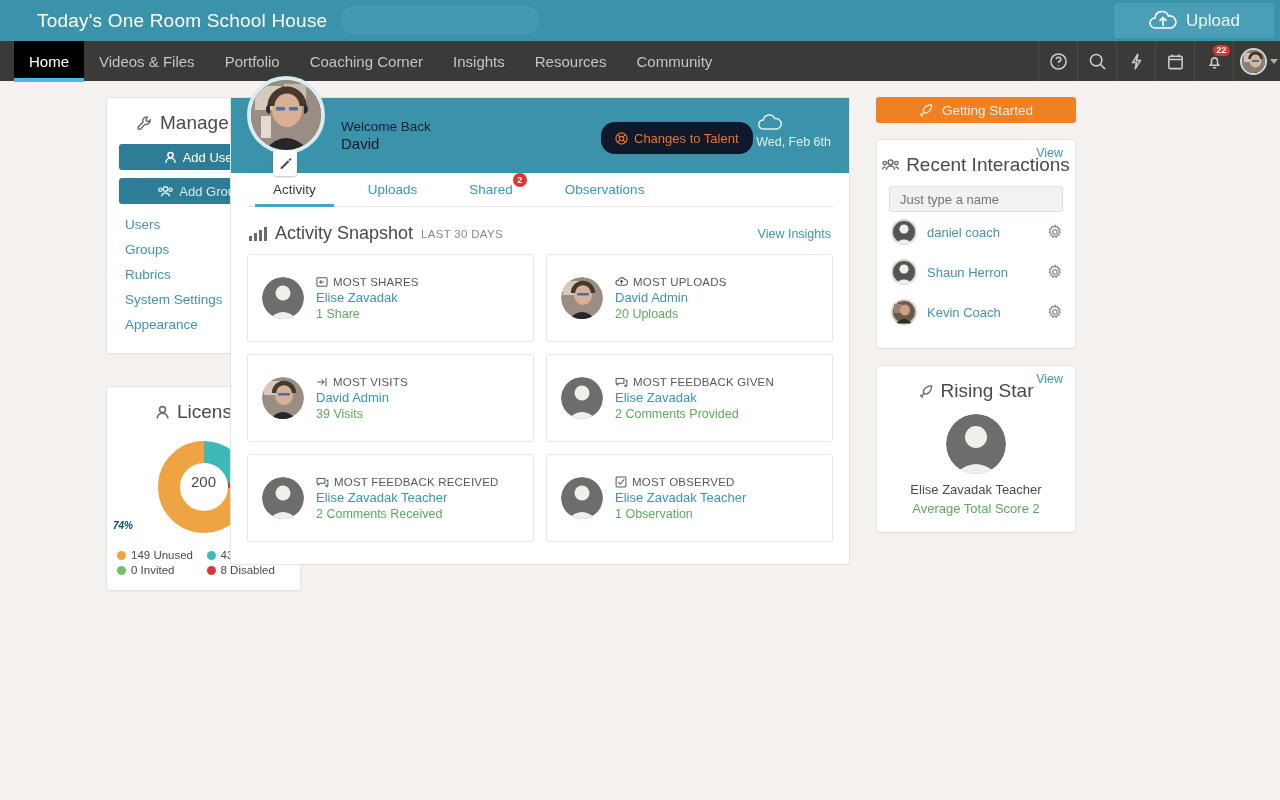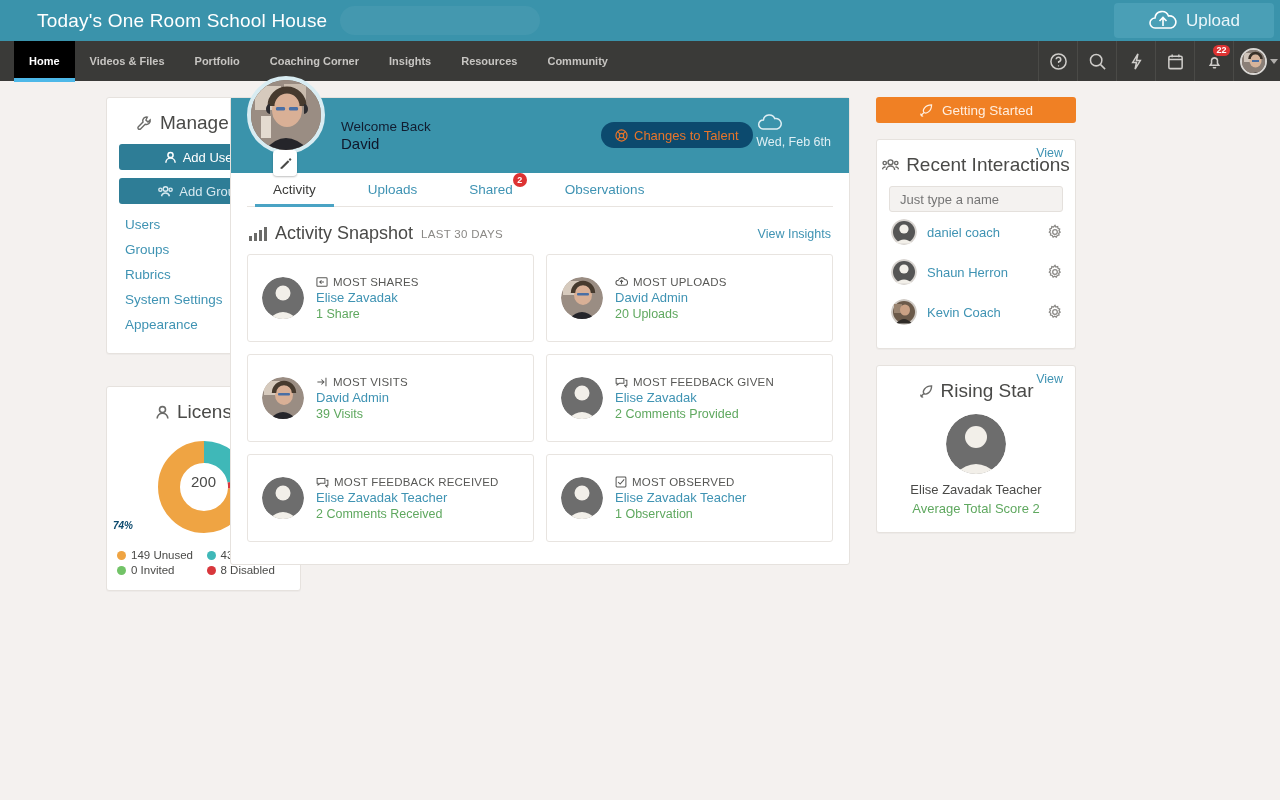--- a/index.html
+++ b/index.html
@@ -36,23 +36,22 @@
 
   
   .navbar {
     height: 40px; background: #3a3a38;
     display: flex; align-items: stretch;
     position: relative;
   }
   .nav-items { display: flex; align-items: stretch; margin-left: 14px; }
   .nav-item {
     display: flex; align-items: center; padding: 0 15px;
-    color: #c7c5c2; font-size: 11px; cursor: pointer;
+    color: #c7c5c2; font-size: 15px; cursor: pointer;
     position: relative;
-    font-weight: bold;
   }
   .nav-item.active { background: #000000; color: #ffffff; }
   .nav-item.active::after {
     content: ""; position: absolute; left: 0; right: 0; bottom: -1px;
     height: 4px; background: #4db8e8;
   }
   .nav-right {
     margin-left: auto; display: flex; align-items: stretch;
   }
   .nav-icon {
@@ -147,21 +146,21 @@
     position: absolute; left: 42px; top: 52px;
     width: 24px; height: 26px; background: #fff; border-radius: 4px;
     display: flex; align-items: center; justify-content: center;
     box-shadow: 0 1px 2px rgba(0,0,0,.25); cursor: pointer;
   }
   .welcome-txt { margin-left: 110px; color: #0f172a; }
   .welcome-txt .small { font-size: 13.5px; opacity: .95; }
   .welcome-txt .big { font-size: 15px; margin-top: 1px; }
   .talent-pill {
     position: absolute; left: 370px; top: 24px;
-    background: #0c4a6e; border-radius: 14px; height: 26px;
+    background: #0f172a; border-radius: 14px; height: 32px;
     display: flex; align-items: center; gap: 6px; padding: 0 14px;
     color: #e8752a; font-size: 13px; cursor: pointer;
   }
   .weather {
     position: absolute; right: 18px; top: 15px;
     text-align: center; color: #dfeff4;
   }
   .weather .date { font-size: 12.5px; margin-top: 2px; }
 
   

